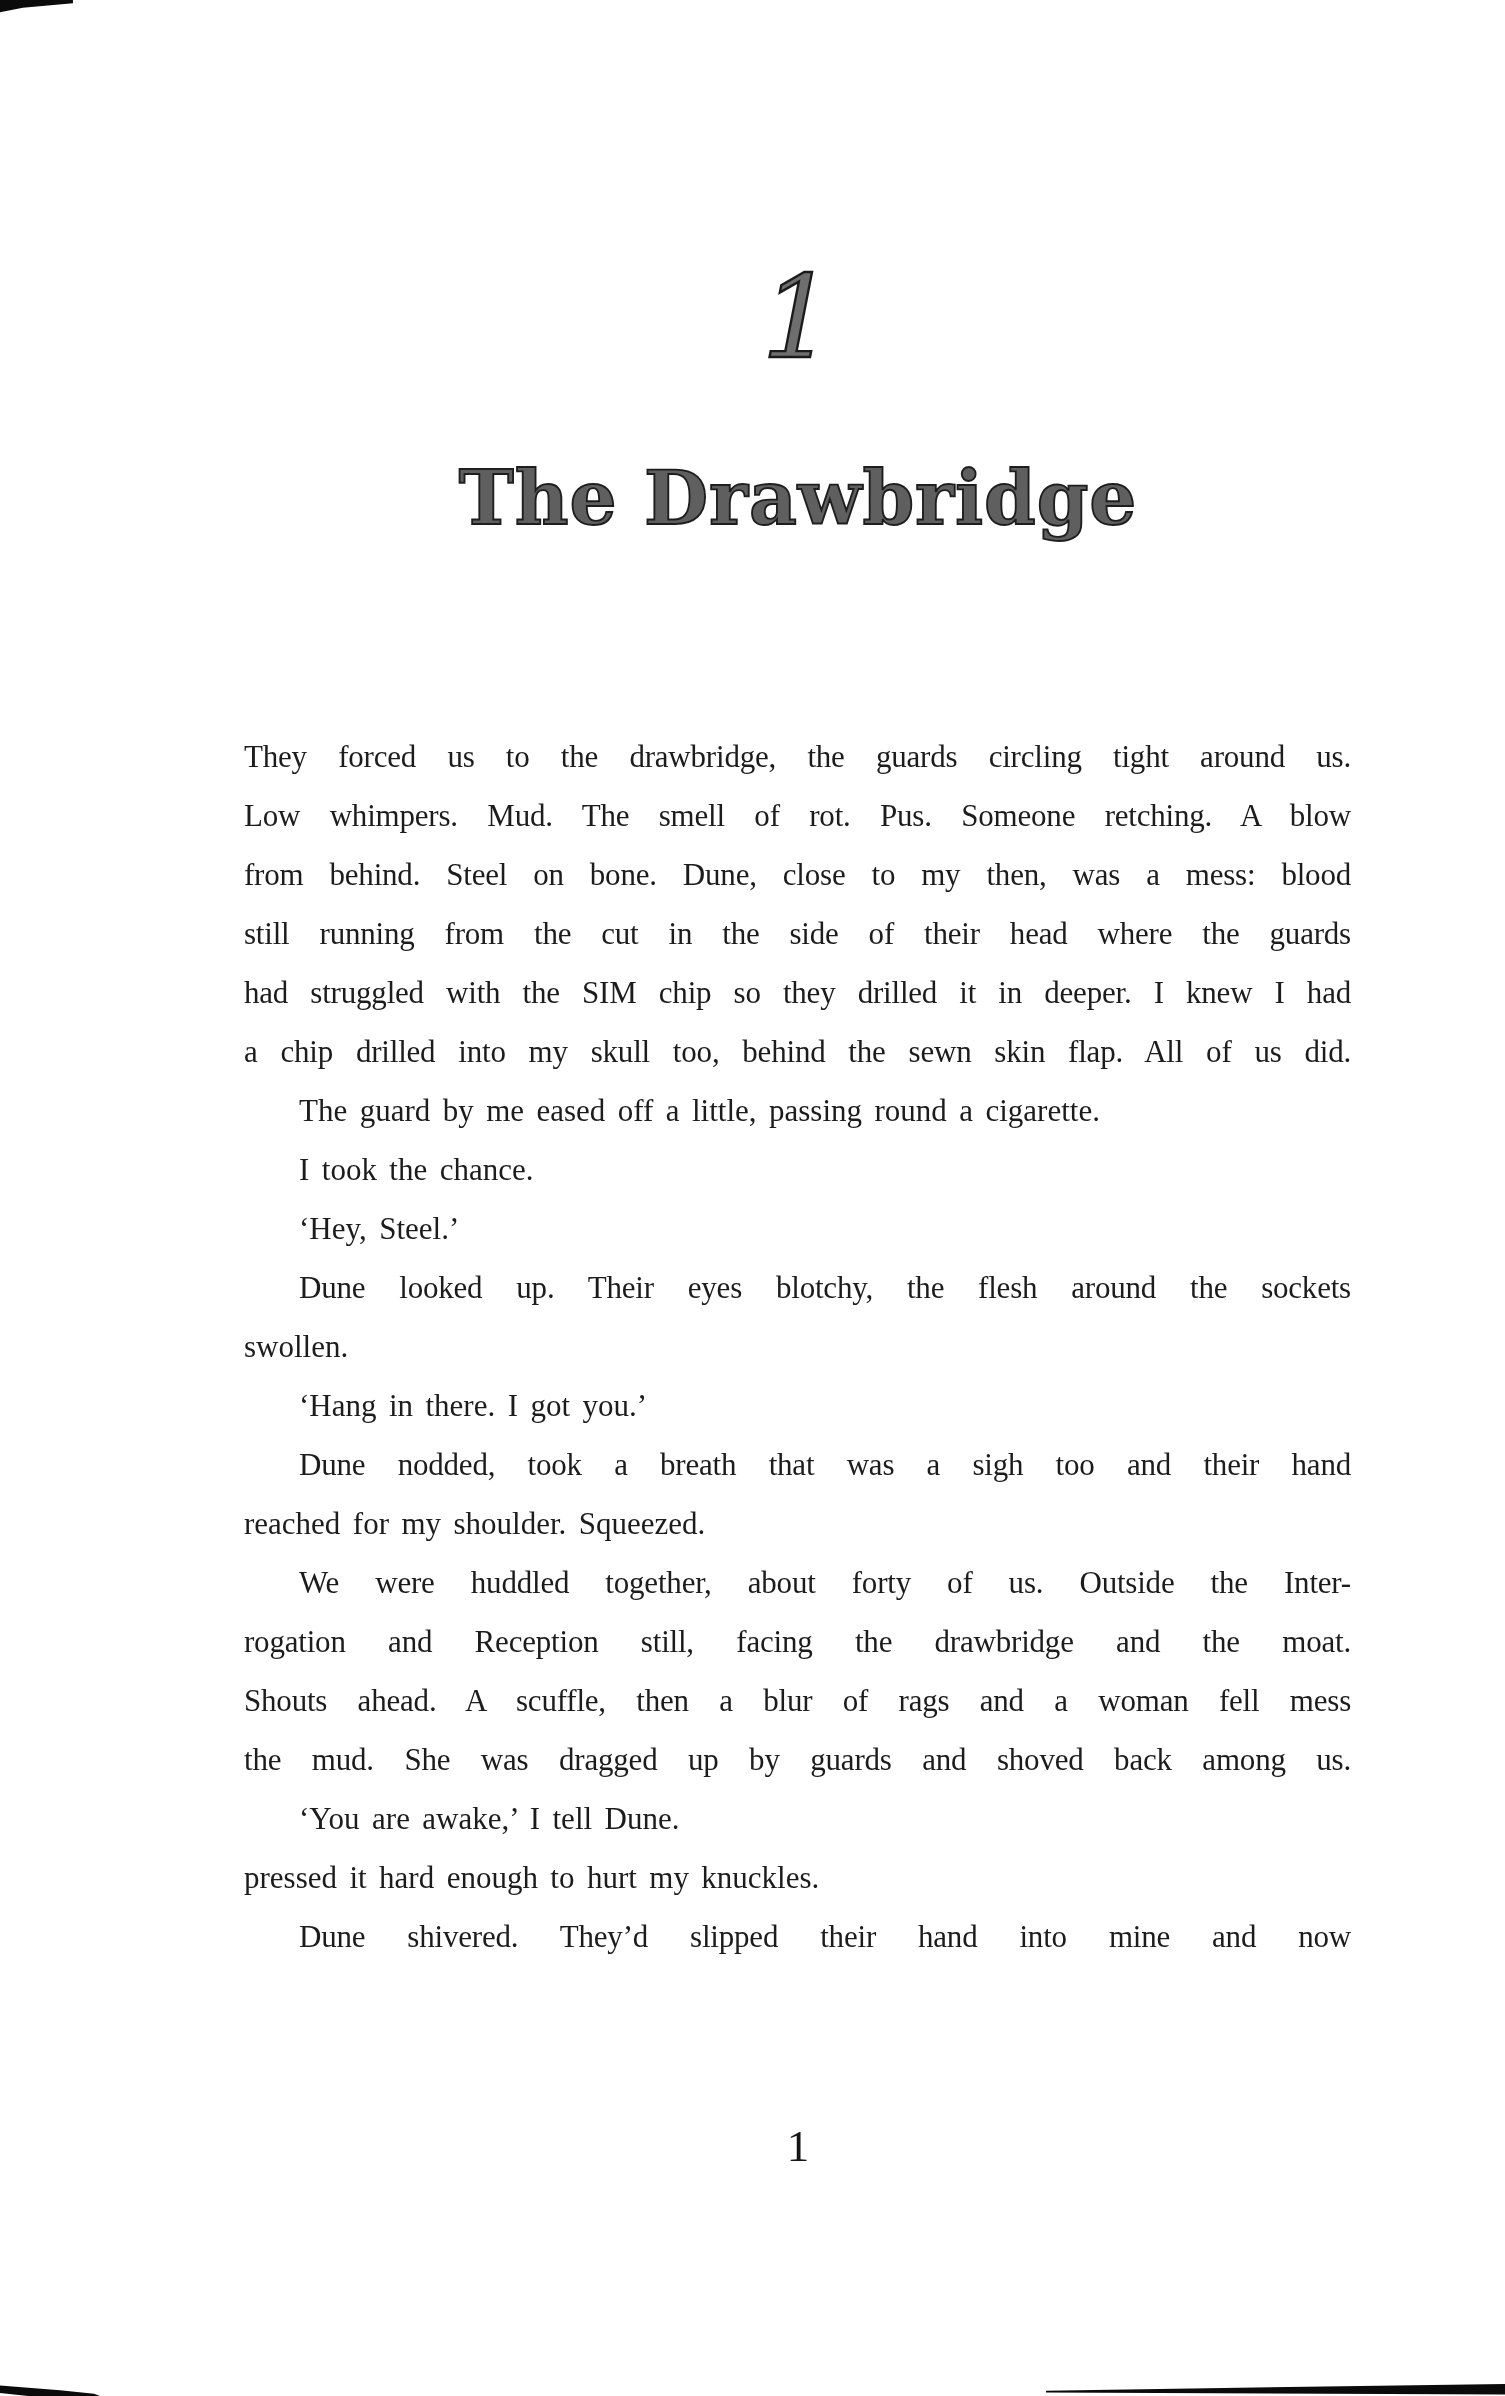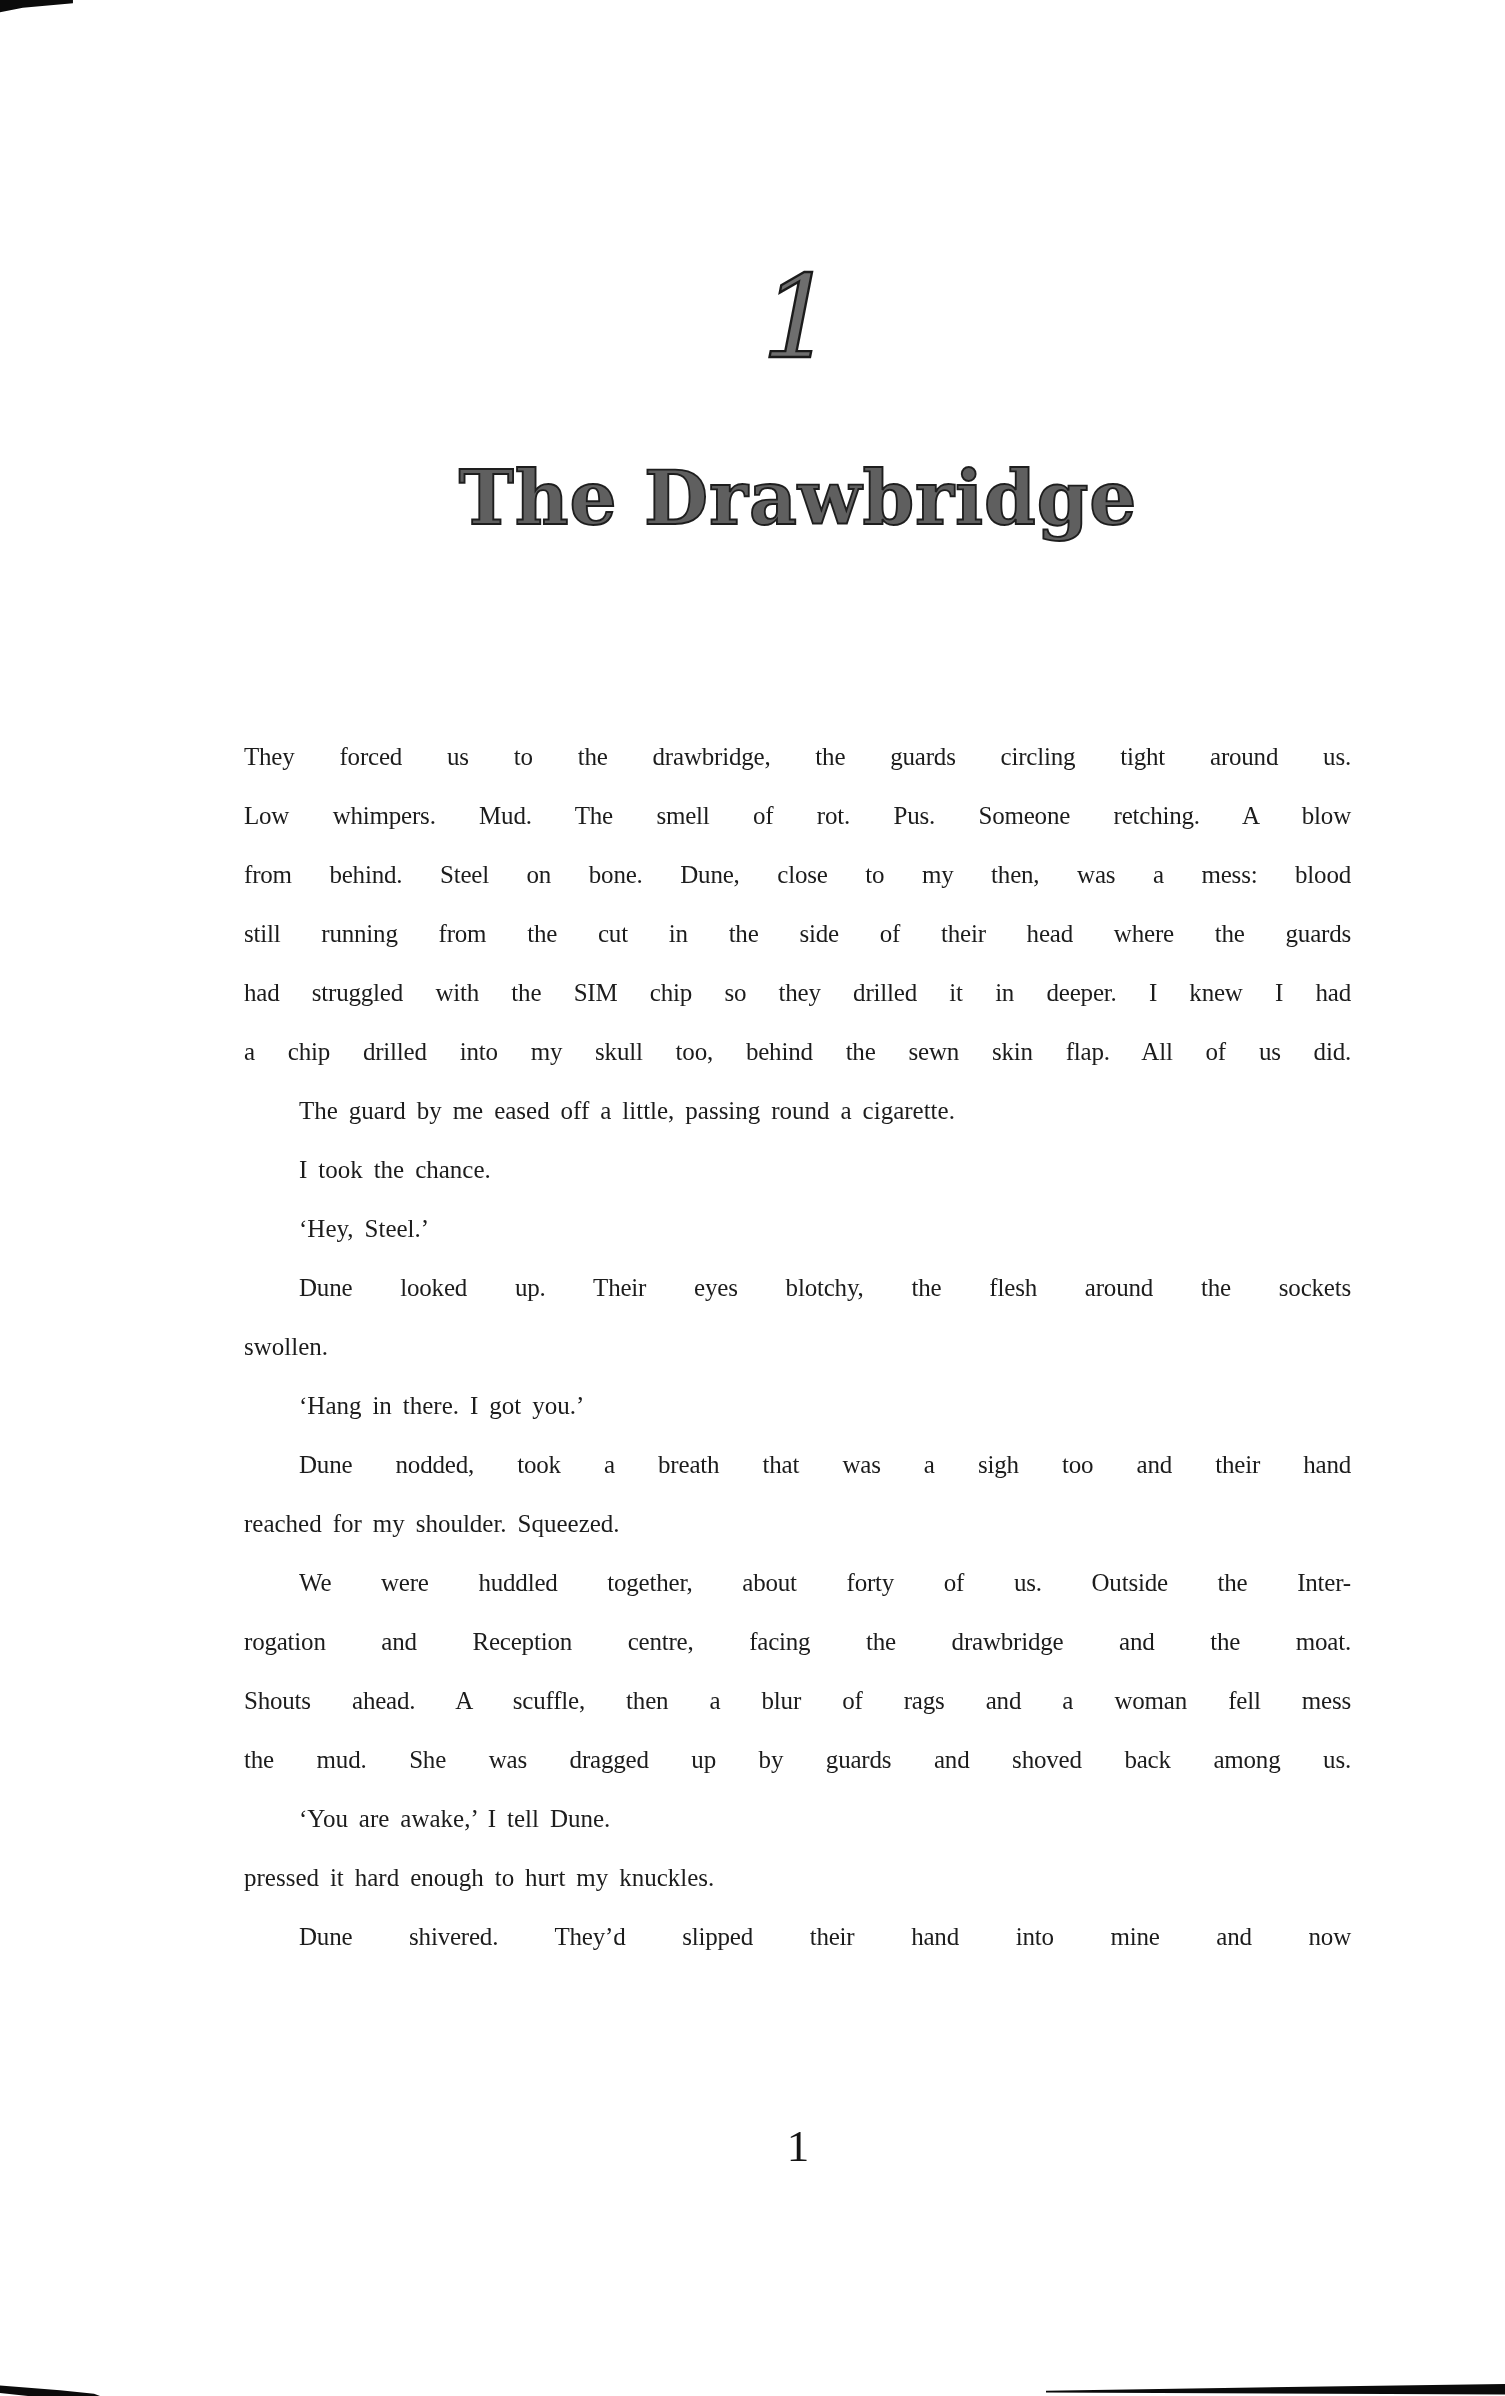--- a/index.html
+++ b/index.html
@@ -46,21 +46,21 @@
     color: #5f5f5f;
     -webkit-text-stroke: 1.9px #1e1e1e;
   }
 
   
   .body-text {
     position: absolute;
     top: 727px;
     left: 244px;
     width: 1107px;
-    font-size: 25px;
+    font-size: 31px;
     line-height: 59px;
     color: #1c1c1c;
   }
   .line {
     text-align: justify;
   }
   .line.fill {
     text-align-last: justify;
     letter-spacing: -0.2px;
   }
@@ -121,21 +121,21 @@
       <div class="line fill">a chip drilled into my skull too, behind the sewn skin flap. All of us did.</div>
       <div class="line indent">The guard by me eased off a little, passing round a cigarette.</div>
       <div class="line indent">I took the chance.</div>
       <div class="line indent">‘Hey, Steel.’</div>
       <div class="line indent fill">Dune looked up. Their eyes blotchy, the flesh around the sockets</div>
       <div class="line">swollen.</div>
       <div class="line indent">‘Hang in there. I got you.’</div>
       <div class="line indent fill">Dune nodded, took a breath that was a sigh too and their hand</div>
       <div class="line">reached for my shoulder. Squeezed.</div>
       <div class="line indent fill">We were huddled together, about forty of us. Outside the Inter-</div>
-      <div class="line fill">rogation and Reception centre, facing the drawbridge and the moat.</div>
+      <div class="line fill">rogation and Reception still, facing the drawbridge and the moat.</div>
       <div class="line fill">Shouts ahead. A scuffle, then a blur of rags and a woman fell mess</div>
       <div class="line fill">the mud. She was dragged up by guards and shoved back among us.</div>
       <div class="line indent">‘You are awake,’ I tell Dune.</div>
       <div class="line">pressed it hard enough to hurt my knuckles.</div>
       <div class="line indent fill">Dune shivered. They’d slipped their hand into mine and now</div>
     </div>
 
   <div class="page-number">1</div>
 
   <div class="artifact bottom-left"></div>

